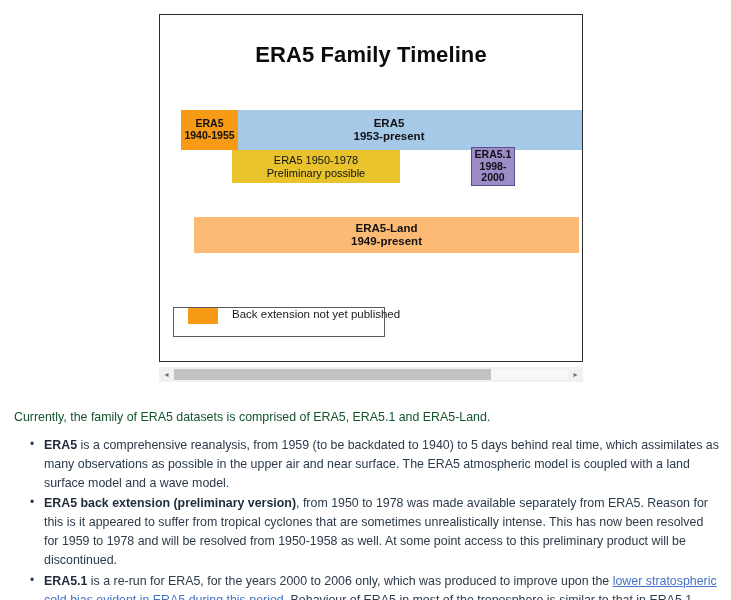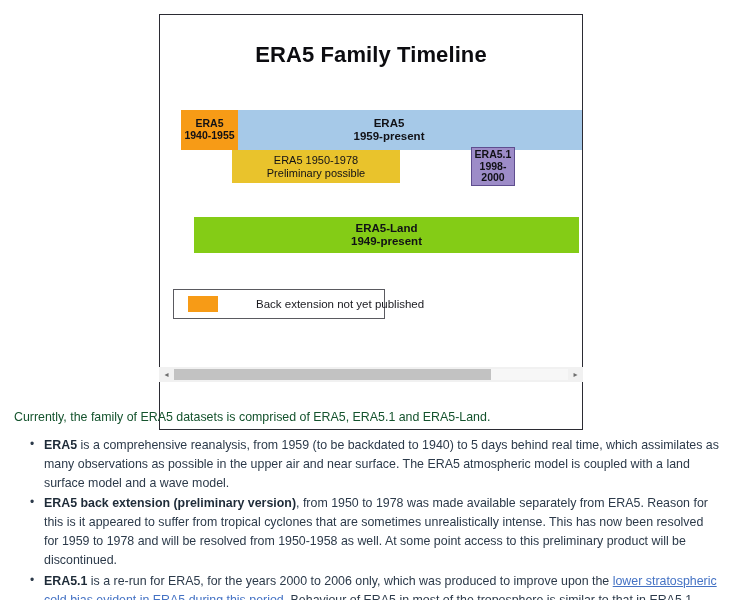--- a/index.html
+++ b/index.html
@@ -14,21 +14,21 @@
     overflow: hidden;
     position: relative;
   }
 
   
   #figure-frame {
     position: absolute;
     left: 159px;
     top: 14px;
     width: 424px;
-    height: 416px;
+    height: 348px;
     border: 1px solid #2b2b33;
     background: #ffffff;
     box-sizing: border-box;
     overflow: hidden;
   }
 
   #figure-canvas {
     position: absolute;
     left: 0;
     top: 0;
@@ -87,39 +87,37 @@
   }
   #bar-era5-1 {
     left: 311px; top: 132px; width: 44px;  height: 39px;
     background: #9d8cc8;
     border: 1px solid #5f4e8f;
     font-size: 10.5px;
     z-index: 6;
   }
   #bar-era5-land {
     left: 34px;  top: 202px; width: 385px; height: 36px;
-    background: #84cc16;
+    background: #fdba74;
     font-size: 11.5px;
     z-index: 3;
   }
 
   
   #legend-box {
     position: absolute;
     left: 13px;
-    top: 274px;
+    top: 292px;
     width: 212px;
     height: 30px;
     border: 1px solid #5a5a60;
     background: #ffffff;
     display: flex;
-    align-items: center;
     box-sizing: border-box;
     padding-left: 14px;
-    gap: 24px;
   }
   #legend-swatch {
     width: 30px;
     height: 16px;
     background: #f79b16;
     flex: 0 0 auto;
   }
   #legend-label {
     margin-left: 14px;
     font-size: 11.5px;
@@ -207,21 +205,21 @@
 </head>
 <body>
 
 <div id="figure-frame">
   <div id="figure-canvas">
 
     <div id="figure-title">ERA5 Family Timeline</div>
 
     <div class="bar" id="bar-era5-main">
       <span class="l1">ERA5</span>
-      <span class="l2">1959-present</span>
+      <span class="l2">1953-present</span>
     </div>
 
     <div class="bar" id="bar-era5-back">
       <span class="l1">ERA5</span>
       <span class="l2">1940-1955</span>
     </div>
 
     <div class="bar" id="bar-era5-prelim">
       <span class="l1">ERA5 1950-1978</span>
       <span class="l2">Preliminary possible</span>

